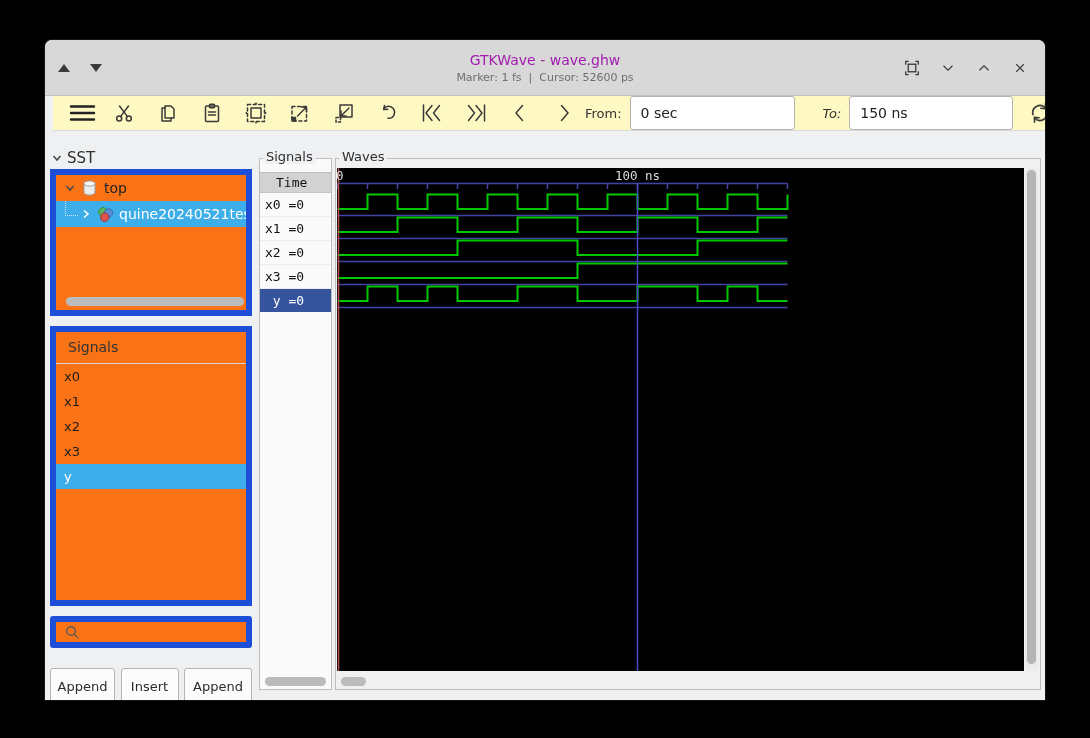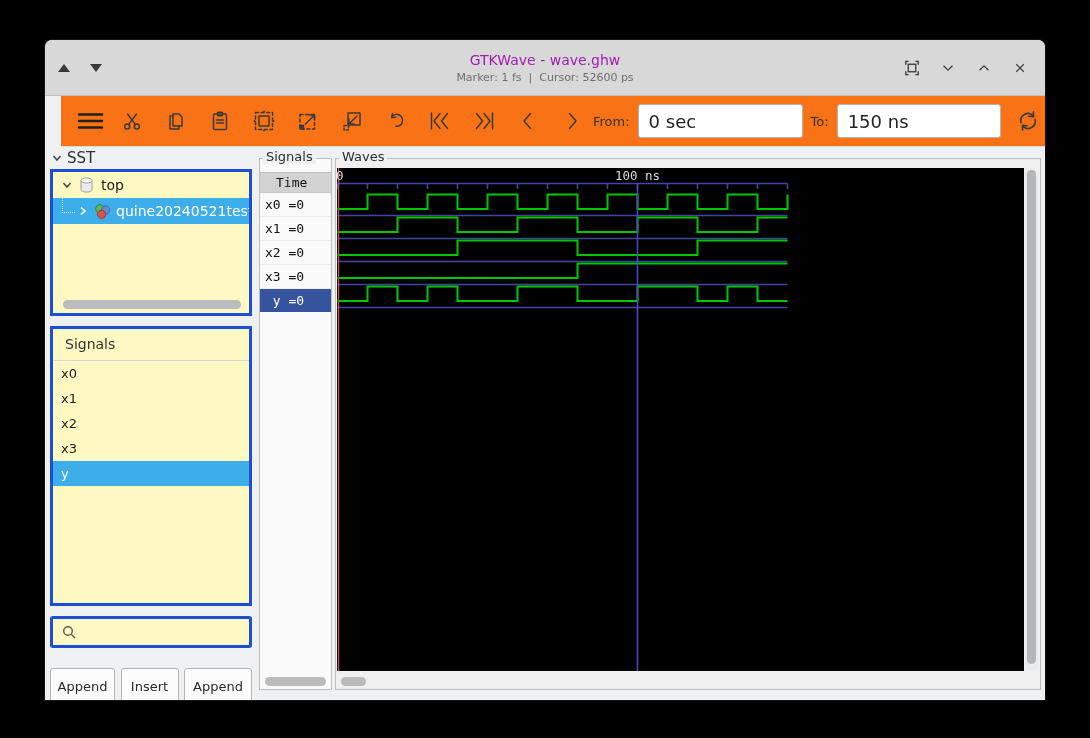--- a/index.html
+++ b/index.html
@@ -16,32 +16,32 @@
   .tb-title{font-size:14px;color:#a21caf;font-weight:500;}
   .tb-sub{font-size:11px;color:#6e6e6e;display:flex;gap:7px;}
   .tb-left{position:absolute;left:13px;top:0;height:100%;display:flex;align-items:center;gap:20px;}
   .tri{width:0;height:0;border-left:6px solid transparent;border-right:6px solid transparent;cursor:default;}
   .tri-up{border-bottom:8px solid #3a3a3a;}
   .tri-down{border-top:8px solid #3a3a3a;}
   .tb-right{position:absolute;right:14px;top:0;height:100%;display:flex;align-items:center;gap:14px;}
   .tb-ico{width:22px;height:22px;display:flex;align-items:center;justify-content:center;}
   .tb-ico svg{stroke:#3c3c3c;fill:none;stroke-width:1.6;}
   
-  .toolbar{position:absolute;left:16px;top:56px;width:100%;height:51px;background:#f97316;
+  .toolbar{position:absolute;left:8px;top:56px;width:100%;height:35px;background:#fef9c3;
            border-bottom:1px solid #dadada;display:flex;align-items:center;padding-left:12px;box-sizing:border-box;}
   .icon-btn{width:30px;height:34px;margin-right:14px;display:flex;align-items:center;justify-content:center;flex:0 0 auto;}
   .icon-btn svg{stroke:#3a3a3a;fill:none;stroke-width:1.5;stroke-linecap:round;stroke-linejoin:round;}
   .hamburger{width:34px;margin-right:10px;}
   .tb-fields{position:absolute;left:532px;top:0;height:100%;display:flex;align-items:center;}
   .fld-label{font-size:13px;color:#333;margin-right:8px;}
   .fld{width:165px;height:34px;background:#fff;border:1px solid #b3b3b3;border-radius:3px;
-       font-size:18px;color:#222;padding:0 10px;box-sizing:border-box;
+       font-size:14px;color:#222;padding:0 10px;box-sizing:border-box;
        font-family:"DejaVu Sans","Liberation Sans",sans-serif;}
   
-  .box{position:absolute;background:#fef9c3;border:3px solid #1d4ed8;box-sizing:border-box;}
+  .box{position:absolute;background:#f97316;border:6px solid #1d4ed8;box-sizing:border-box;}
   .sst-head{position:absolute;left:6px;top:109px;display:flex;align-items:center;gap:4px;
             font-size:15px;color:#2f2f2f;}
   .chev{stroke:#4a4a4a;fill:none;stroke-width:1.5;}
   .tree-box{left:5px;top:129px;width:202px;height:147px;overflow:hidden;}
   .tree-row{height:26px;display:flex;align-items:center;font-size:14px;color:#222;white-space:nowrap;overflow:hidden;}
   .tree-row.sel{background:#3daee9;color:#fff;}
   .tree-guide{width:12px;height:14px;border-left:1px dotted #cfe8f7;border-bottom:1px dotted #cfe8f7;
               margin-left:9px;margin-top:-12px;flex:0 0 auto;}
   .hscroll{position:absolute;height:9px;border-radius:5px;background:#b9bbbd;}
   .sig-box{left:5px;top:286px;width:202px;height:280px;}
@@ -184,21 +184,21 @@
     </div>
     <div class="icon-btn">
       <svg width="24" height="24" viewBox="0 0 24 24">
           <path d="M9.5 4.5 L16 12 L9.5 19.5"></path>
         </svg>
     </div>
 
     <div class="tb-fields">
       <span class="fld-label">From:</span>
       <input class="fld" value="0 sec" style="">
-      <span class="fld-label" style="margin-left:8px;">To:</span>
+      <span class="fld-label" style="margin-left:28px;font-style:italic;">To:</span>
       <input class="fld" style="width: 164px;" value="150 ns">
       <div class="icon-btn" style="margin:0 0 0 12px;">
         <svg width="26" height="26" viewBox="0 0 24 24">
           <path d="M5.5 13.5 A 6.7 6.7 0 0 1 16.8 7.2"></path>
           <path d="M17 3.6 L17.2 8 L12.8 7.6"></path>
           <path d="M18.5 10.5 A 6.7 6.7 0 0 1 7.2 16.8"></path>
           <path d="M7 20.4 L6.8 16 L11.2 16.4"></path>
         </svg>
       </div>
     </div>

